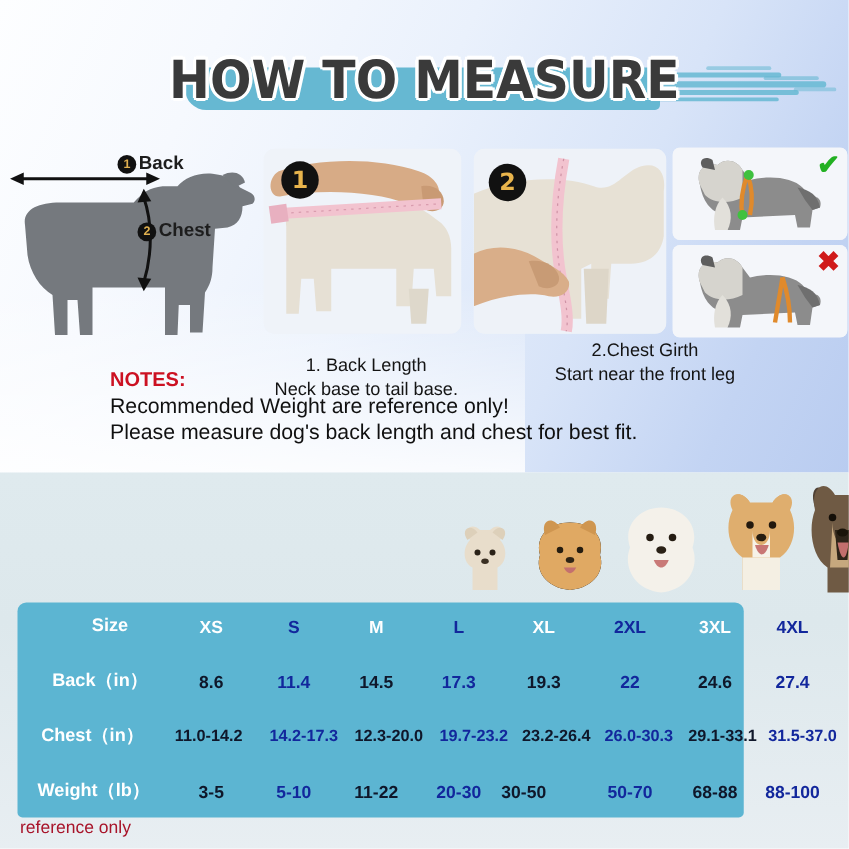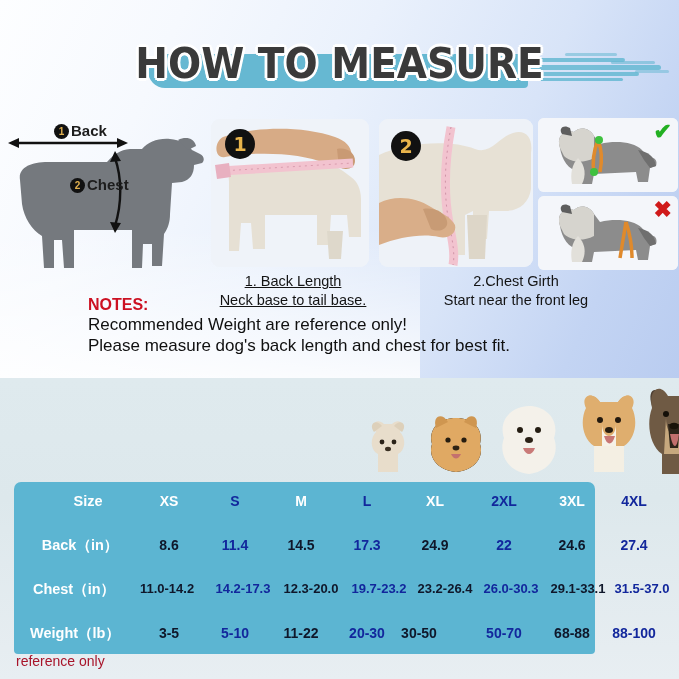--- a/index.html
+++ b/index.html
@@ -76,20 +76,21 @@
     width: 205px; height: 160px;
   }
   .sil-svg { display: block; }
   .lbl-back, .lbl-chest {
     position: absolute;
     font-family: "Liberation Sans", sans-serif;
     font-size: 15px;
     font-weight: bold;
     color: #1d1d1d;
     white-space: nowrap;
+    margin-left: 40px;
   }
   .lbl-back  { left: 52px; top: 4px; }
   .lbl-chest { left: 68px; top: 58px; }
   .badge-sm {
     display: inline-block;
     width: 15px; height: 15px;
     border-radius: 50%;
     background: #111;
     color: #e0b050;
     font-size: 10px;
@@ -141,21 +142,21 @@
 
   
   .caption {
     position: absolute;
     text-align: center;
     font-family: "Liberation Sans", sans-serif;
     font-size: 14.5px;
     color: #141414;
     line-height: 19px;
   }
-  .cap-1 { left: 212px; top: 272px; width: 162px; text-decoration: underline; }
+  .cap-1 { left: 212px; top: 284px; width: 162px; }
   .cap-2 { left: 428px; top: 272px; width: 176px; }
 
   
   .notes {
     position: absolute;
     left: 88px; top: 294px;
     width: 560px;
   }
   .notes-title {
     font-size: 16px;
@@ -446,21 +447,21 @@
     <div class="cell hdr" style="left:527px; width:62px;">3XL</div>
     <div class="cell b" style="left:591px; width:58px;">4XL</div>
   </div>
 
   <div class="trow r1">
     <div class="cell rowlabel" style="left:10px;  width:112px;">Back（in）</div>
     <div class="cell w" style="left:124px; width:62px;">8.6</div>
     <div class="cell b" style="left:190px; width:62px;">11.4</div>
     <div class="cell w" style="left:256px; width:62px;">14.5</div>
     <div class="cell b" style="left:322px; width:62px;">17.3</div>
-    <div class="cell w" style="left:390px; width:62px;">24.9</div>
+    <div class="cell w" style="left:390px; width:62px;">19.3</div>
     <div class="cell b" style="left:459px; width:62px;">22</div>
     <div class="cell w" style="left:527px; width:62px;">24.6</div>
     <div class="cell b" style="left:591px; width:58px;">27.4</div>
   </div>
 
   <div class="trow r2">
     <div class="cell rowlabel" style="left:4px;   width:112px;">Chest（in）</div>
     <div class="cell w" style="left:110px; width:86px; font-size:13px;">11.0-14.2</div>
     <div class="cell b" style="left:186px; width:86px; font-size:13px;">14.2-17.3</div>
     <div class="cell w" style="left:254px; width:86px; font-size:13px;">12.3-20.0</div>

